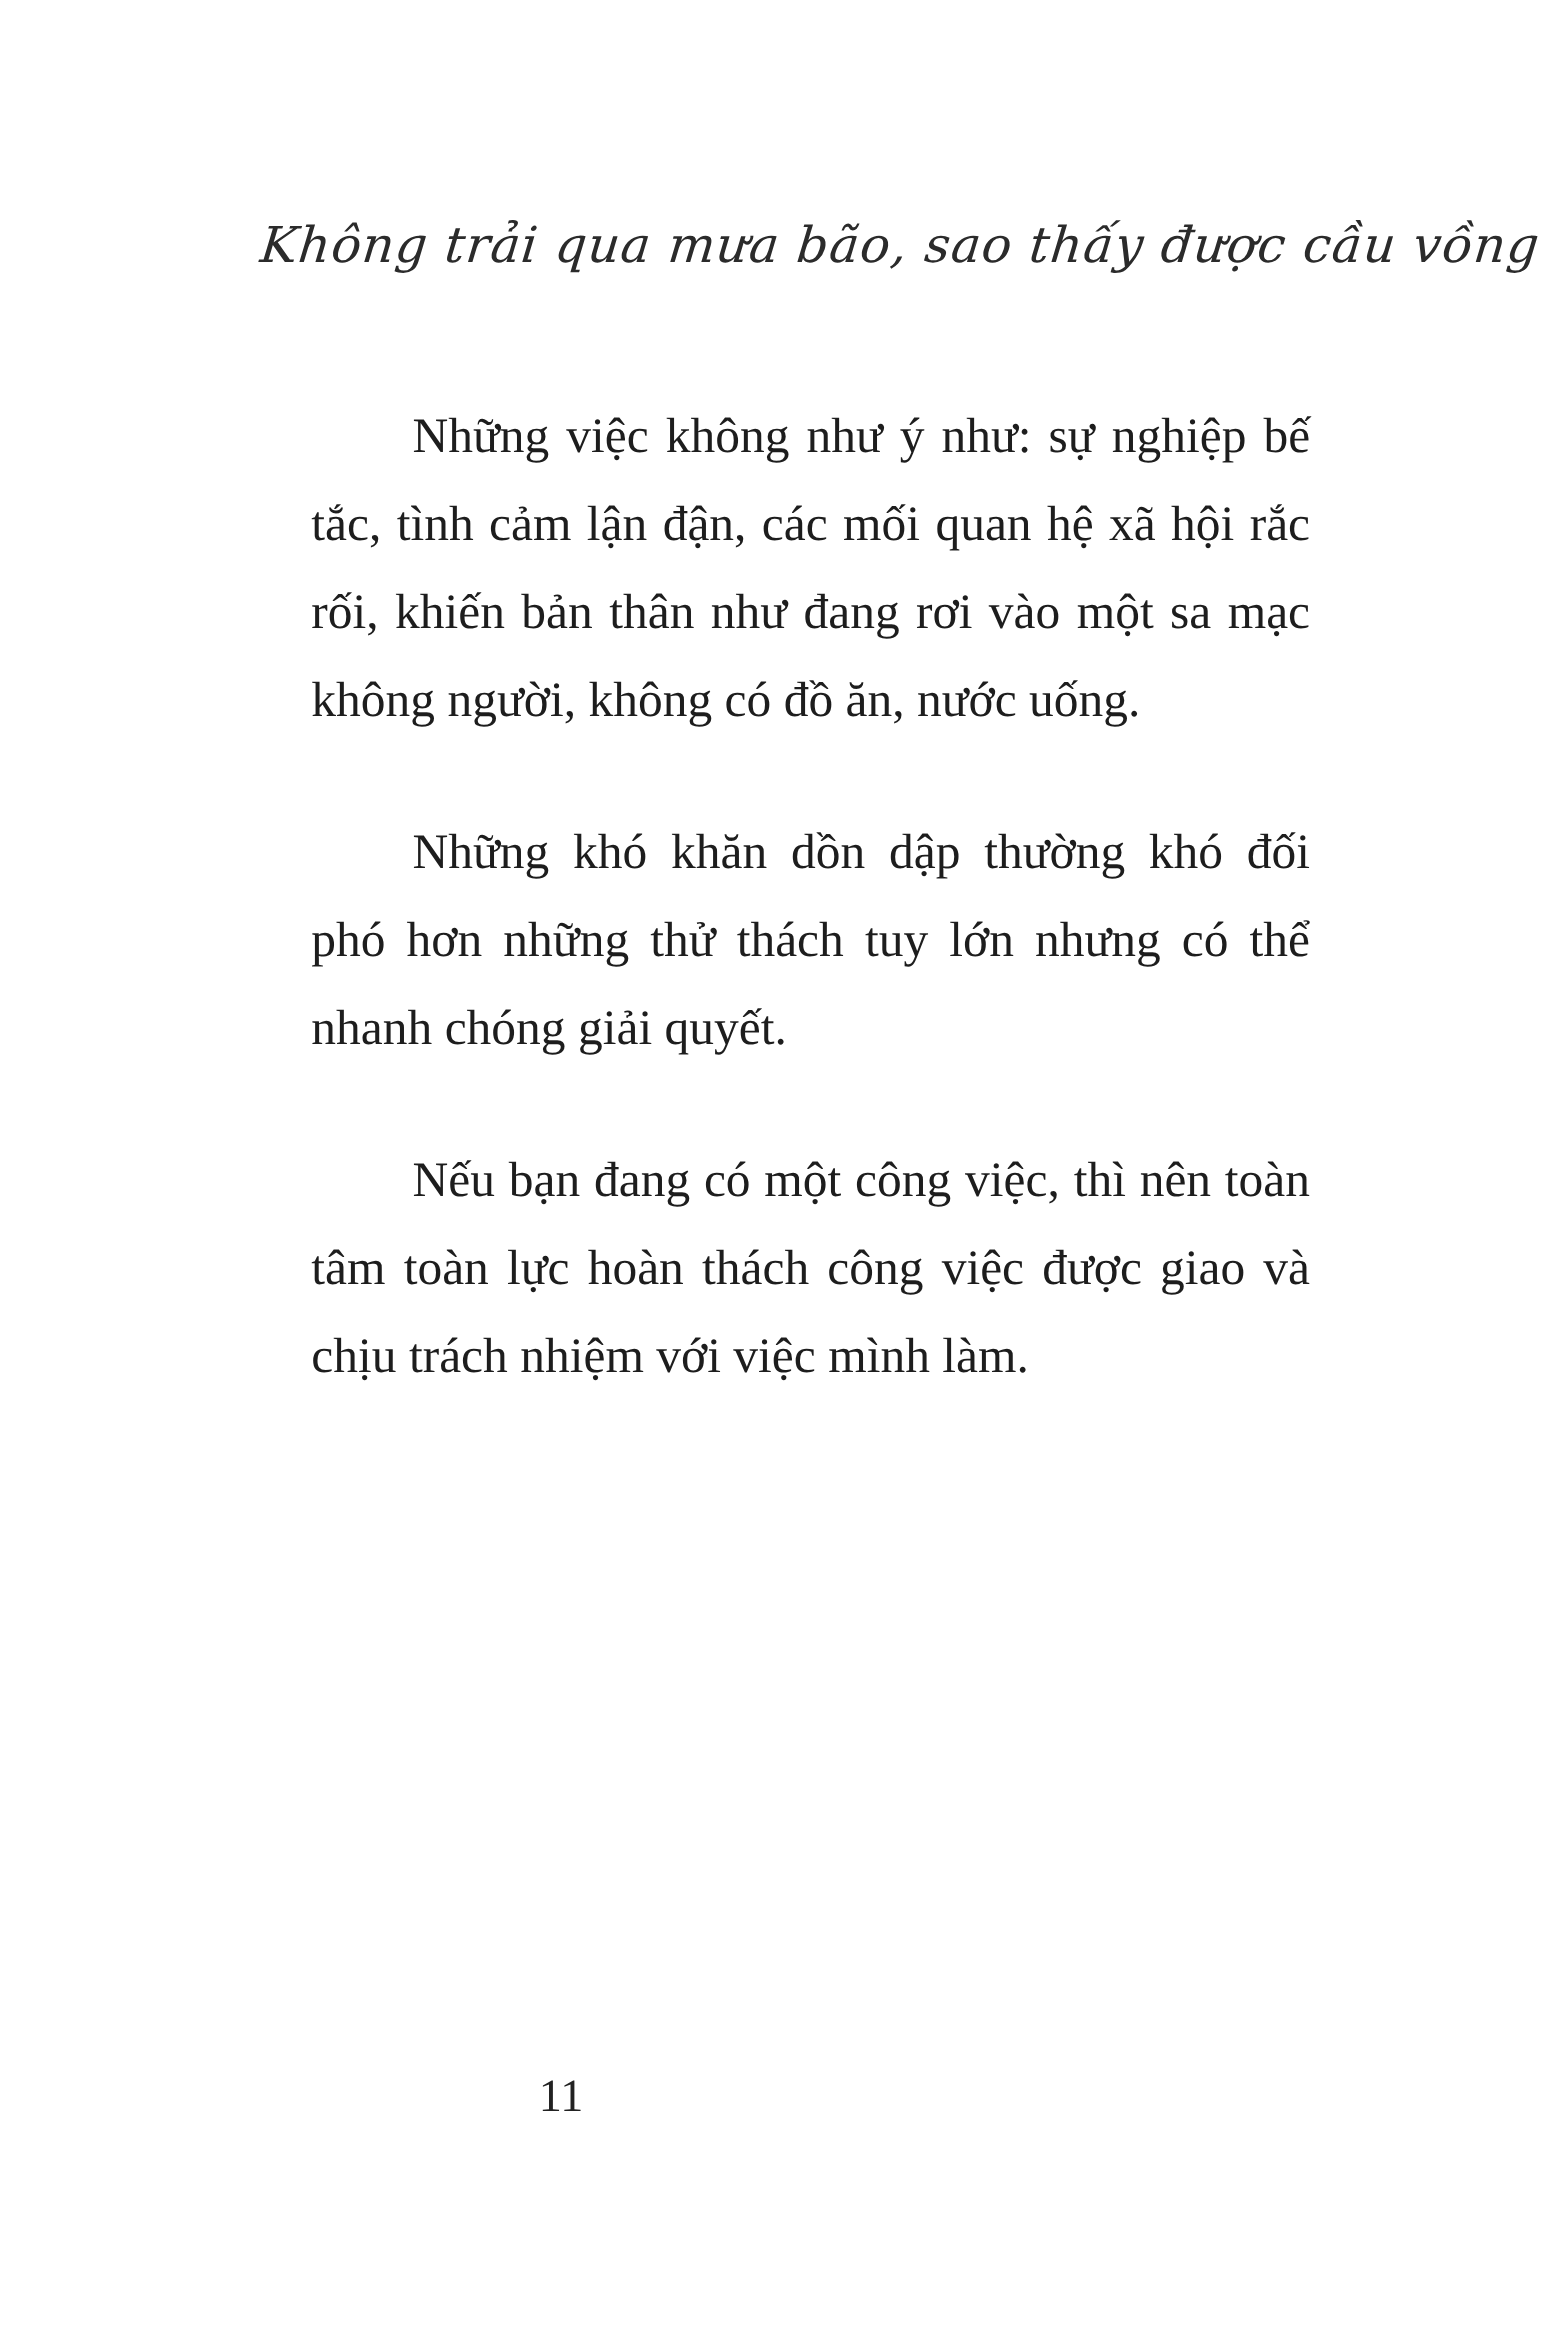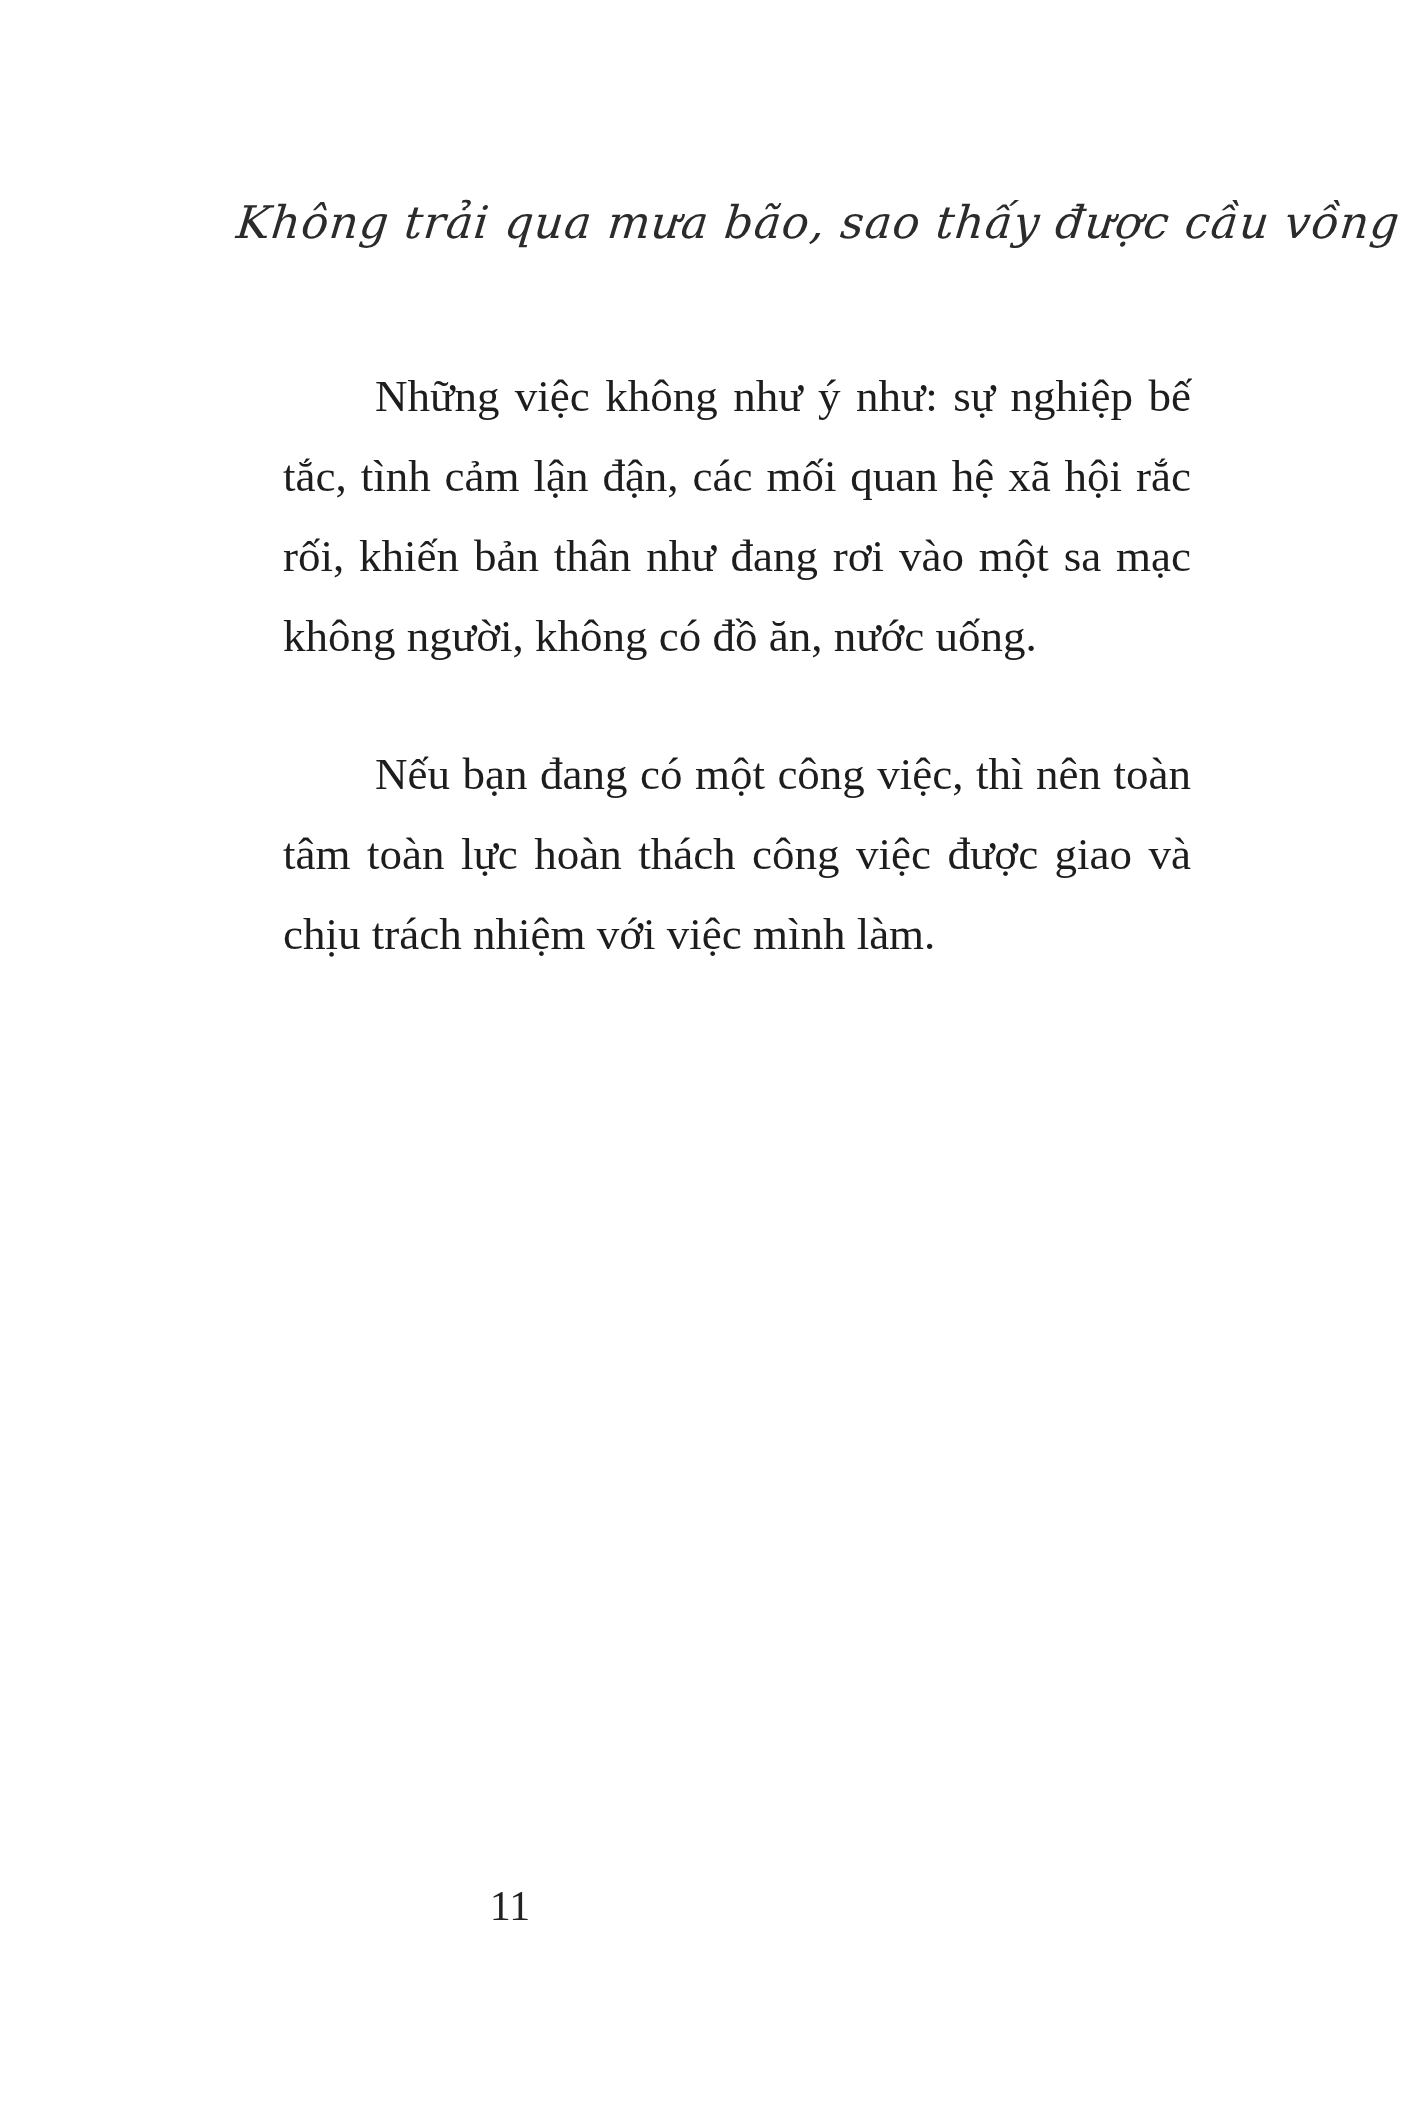--- a/index.html
+++ b/index.html
@@ -60,18 +60,19 @@
 </style>
 </head>
 <body>
 
 <div class="book-page">
 
   <div class="running-header">Không trải qua mưa bão, sao thấy được cầu vồng</div>
 
   <div class="body-text">
     <p>Những việc không như ý như: sự nghiệp bế tắc, tình cảm lận đận, các mối quan hệ xã hội rắc rối, khiến bản thân như đang rơi vào một sa mạc không người, không có đồ ăn, nước uống.</p>
+    <p>Những khó khăn dồn dập thường khó đối phó hơn những thử thách tuy lớn nhưng có thể nhanh chóng giải quyết.</p>
     <p>Nếu bạn đang có một công việc, thì nên toàn tâm toàn lực hoàn thách công việc được giao và chịu trách nhiệm với việc mình làm.</p>
   </div>
 
   <div class="folio">11</div>
 
 </div>
 
 </body></html>

